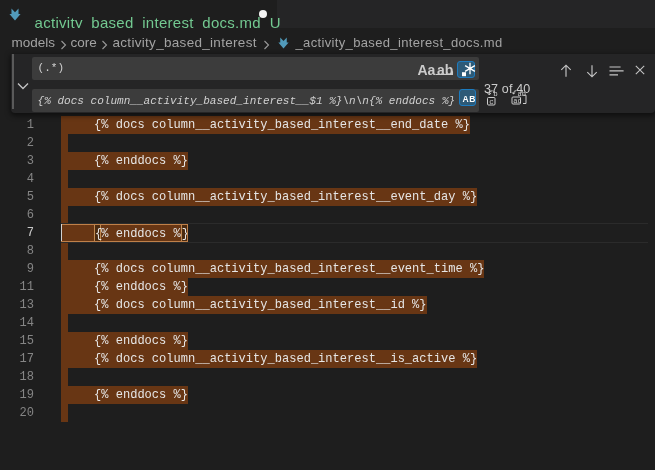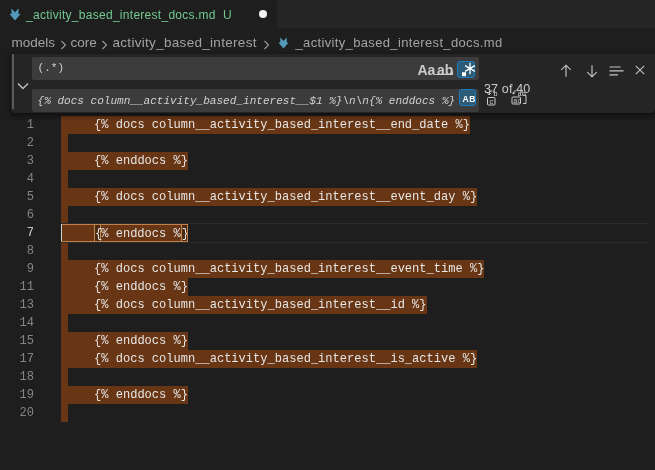--- a/index.html
+++ b/index.html
@@ -1,18 +1,18 @@
 <!DOCTYPE html>
 <html><head><meta charset="utf-8"><style>
 * { margin:0; padding:0; box-sizing:border-box; }
 html,body { width:655px; height:470px; background:#1e1e1e; overflow:hidden;
   font-family:"Liberation Sans",sans-serif; }
 #tabbar { position:absolute; left:0; top:0; width:655px; height:28px; background:#252526; }
 #tab { position:absolute; left:0; top:0; width:277px; height:28px; background:#1e1e1e; }
-#tab .tname { position:absolute; left:26px; top:8px; font-size:12px; color:#73c991; letter-spacing:0.28px; white-space:pre;}
+#tab .tname { position:absolute; left:26px; top:14px; font-size:15px; color:#73c991; letter-spacing:0.28px; white-space:pre;}
 #tab .tdot { position:absolute; left:258.7px; top:10.3px; width:8.2px; height:8.2px; border-radius:50%; background:#f4f4f4; }
 #crumbs { position:absolute; left:0; top:28px; width:655px; height:26px; background:#1e1e1e;
   font-size:13.5px; color:#a3a3a3; }
 #crumbs span { position:absolute; top:7px; white-space:pre; }
 .csep { position:absolute; top:11.5px; }
 #editor { position:absolute; left:0; top:54px; width:655px; height:416px; background:#1e1e1e; }
 #lines { position:absolute; left:0; top:61.5px; width:655px; }
 .row { position:relative; width:655px; height:18px; font-family:"Liberation Mono",monospace;
   font-size:12.05px; line-height:18px; white-space:pre; }
 .num { position:absolute; left:0; top:0; width:34px; text-align:right; color:#858585; }

